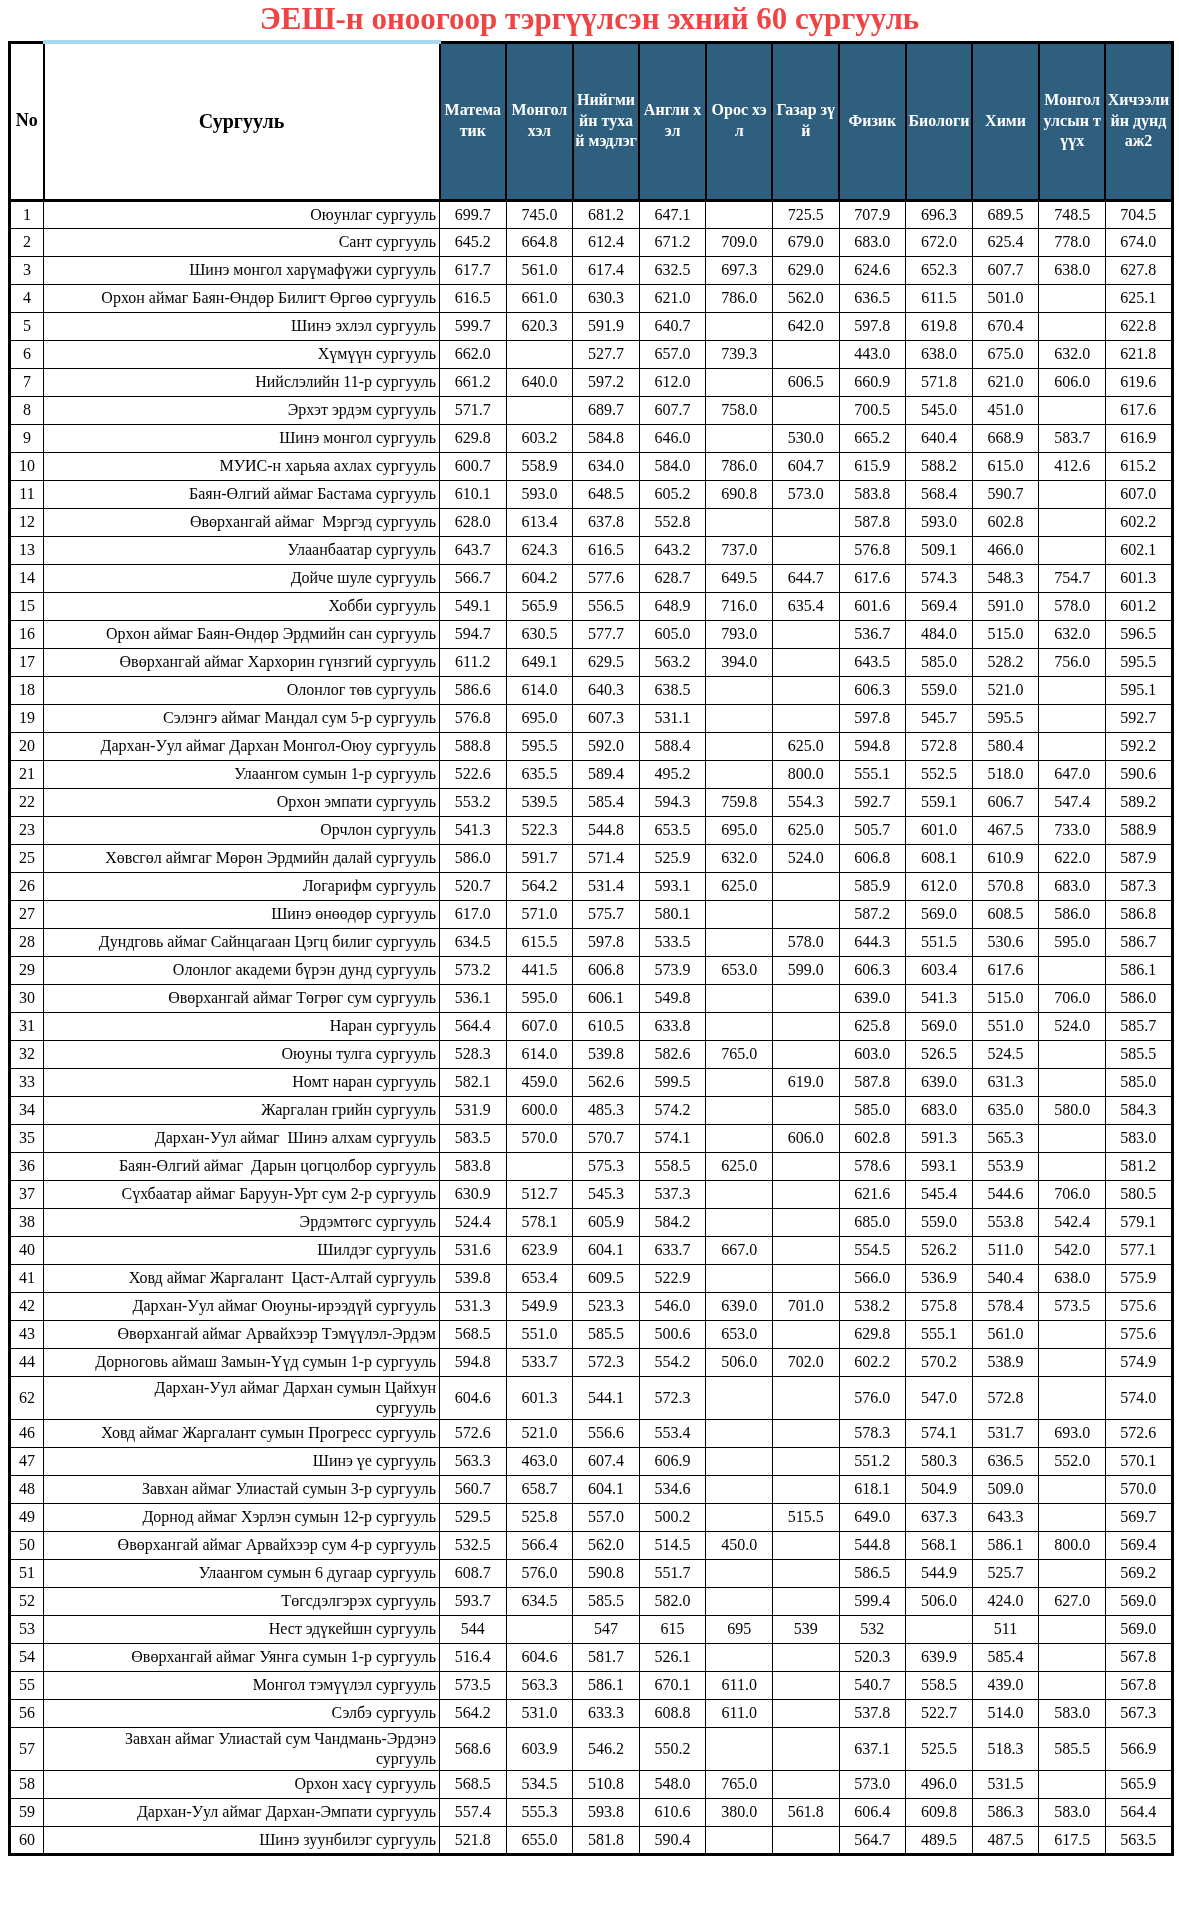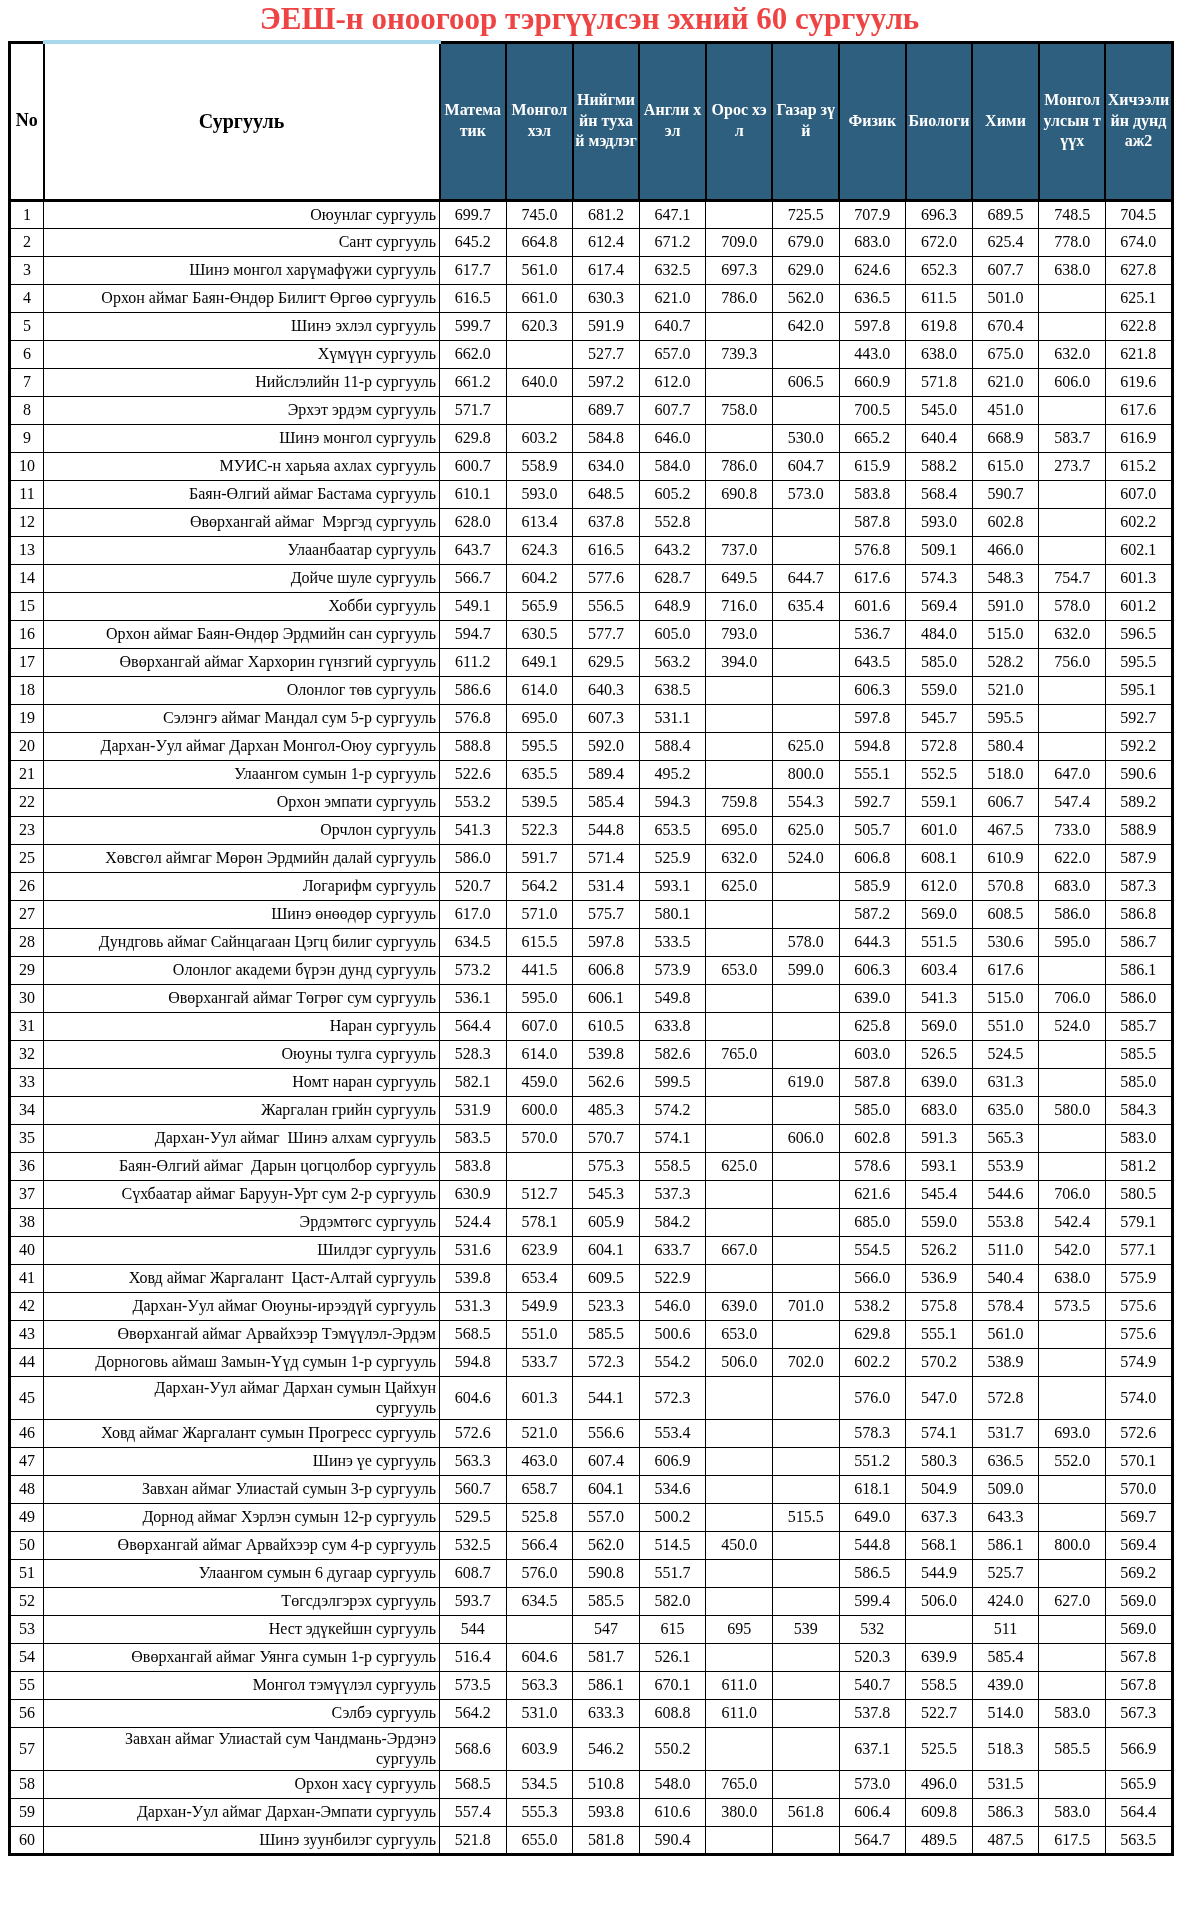--- a/index.html
+++ b/index.html
@@ -242,21 +242,21 @@
         <td class="school-cell">МУИС-н харьяа ахлах сургууль</td>
         <td class="score-cell">600.7</td>
         <td class="score-cell">558.9</td>
         <td class="score-cell">634.0</td>
         <td class="score-cell">584.0</td>
         <td class="score-cell">786.0</td>
         <td class="score-cell">604.7</td>
         <td class="score-cell">615.9</td>
         <td class="score-cell">588.2</td>
         <td class="score-cell">615.0</td>
-        <td class="score-cell">273.7</td>
+        <td class="score-cell">412.6</td>
         <td class="score-cell">615.2</td>
       </tr>
       <tr>
         <td class="no-cell">11</td>
         <td class="school-cell">Баян-Өлгий аймаг Бастама сургууль</td>
         <td class="score-cell">610.1</td>
         <td class="score-cell">593.0</td>
         <td class="score-cell">648.5</td>
         <td class="score-cell">605.2</td>
         <td class="score-cell">690.8</td>
@@ -726,21 +726,21 @@
         <td class="score-cell">554.2</td>
         <td class="score-cell">506.0</td>
         <td class="score-cell">702.0</td>
         <td class="score-cell">602.2</td>
         <td class="score-cell">570.2</td>
         <td class="score-cell">538.9</td>
         <td class="score-cell"></td>
         <td class="score-cell">574.9</td>
       </tr>
       <tr>
-        <td class="no-cell">45</td>
+        <td class="no-cell">62</td>
         <td class="school-cell">Дархан-Уул аймаг Дархан сумын Цайхун
 сургууль</td>
         <td class="score-cell">604.6</td>
         <td class="score-cell">601.3</td>
         <td class="score-cell">544.1</td>
         <td class="score-cell">572.3</td>
         <td class="score-cell"></td>
         <td class="score-cell"></td>
         <td class="score-cell">576.0</td>
         <td class="score-cell">547.0</td>

